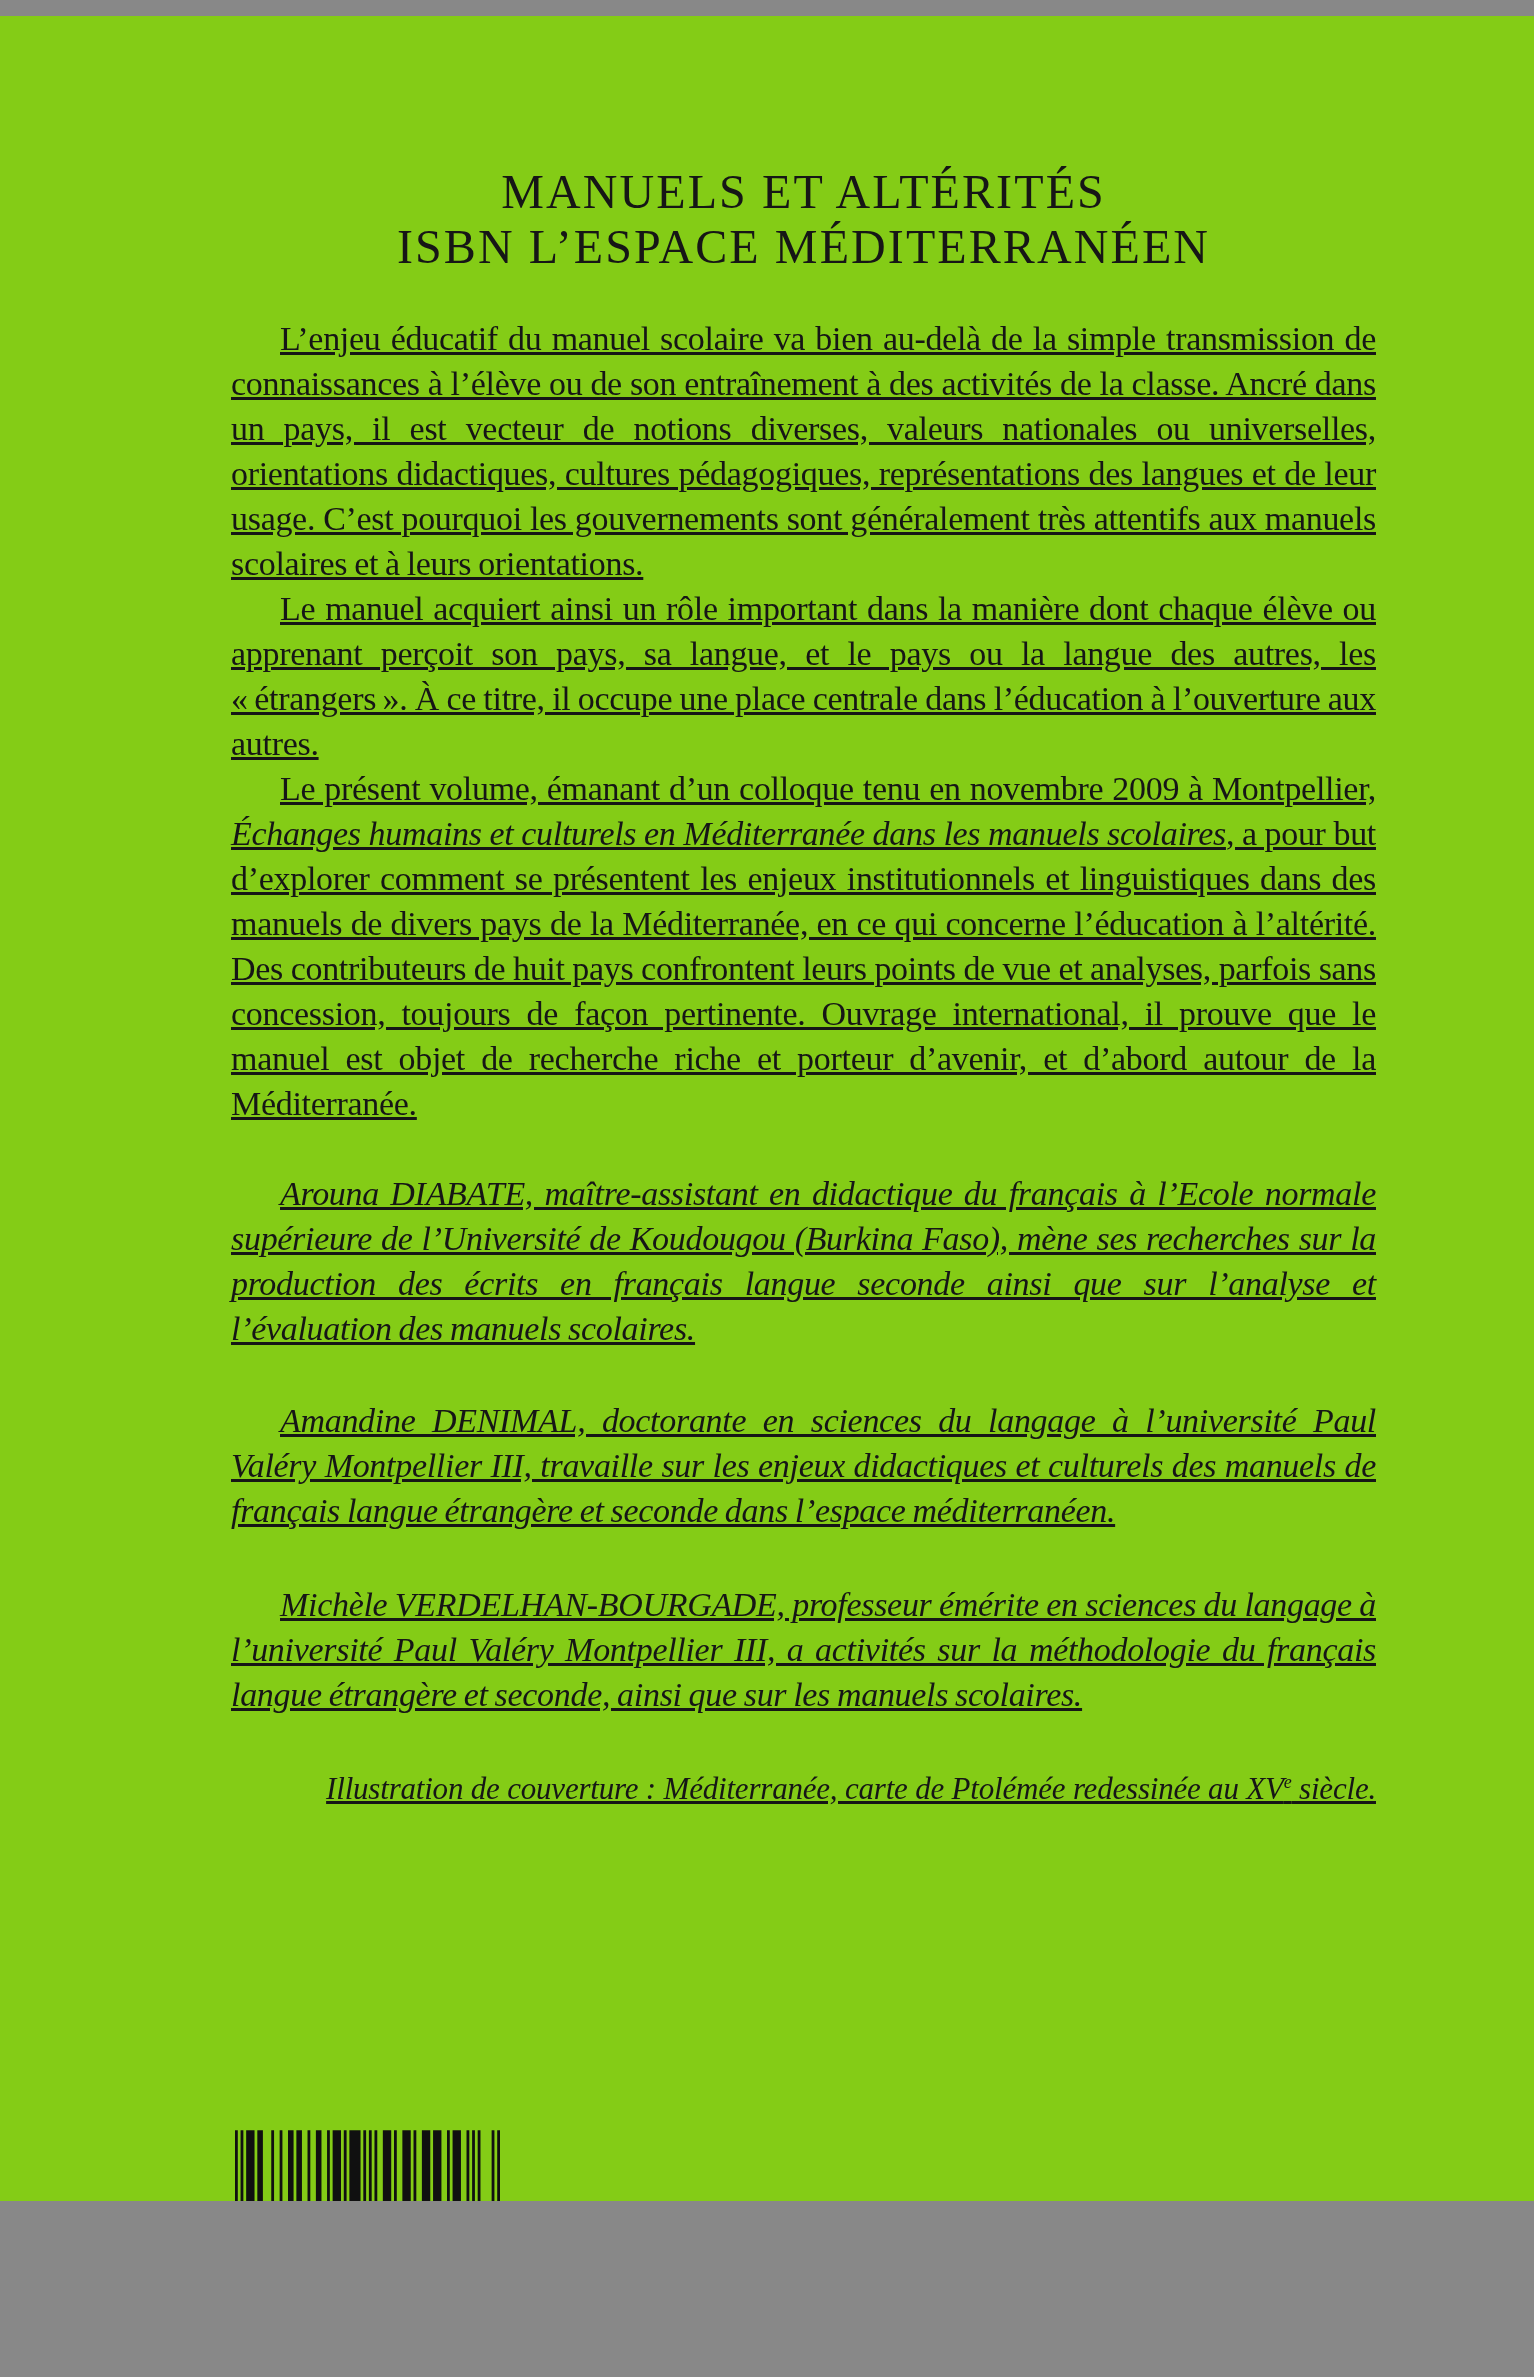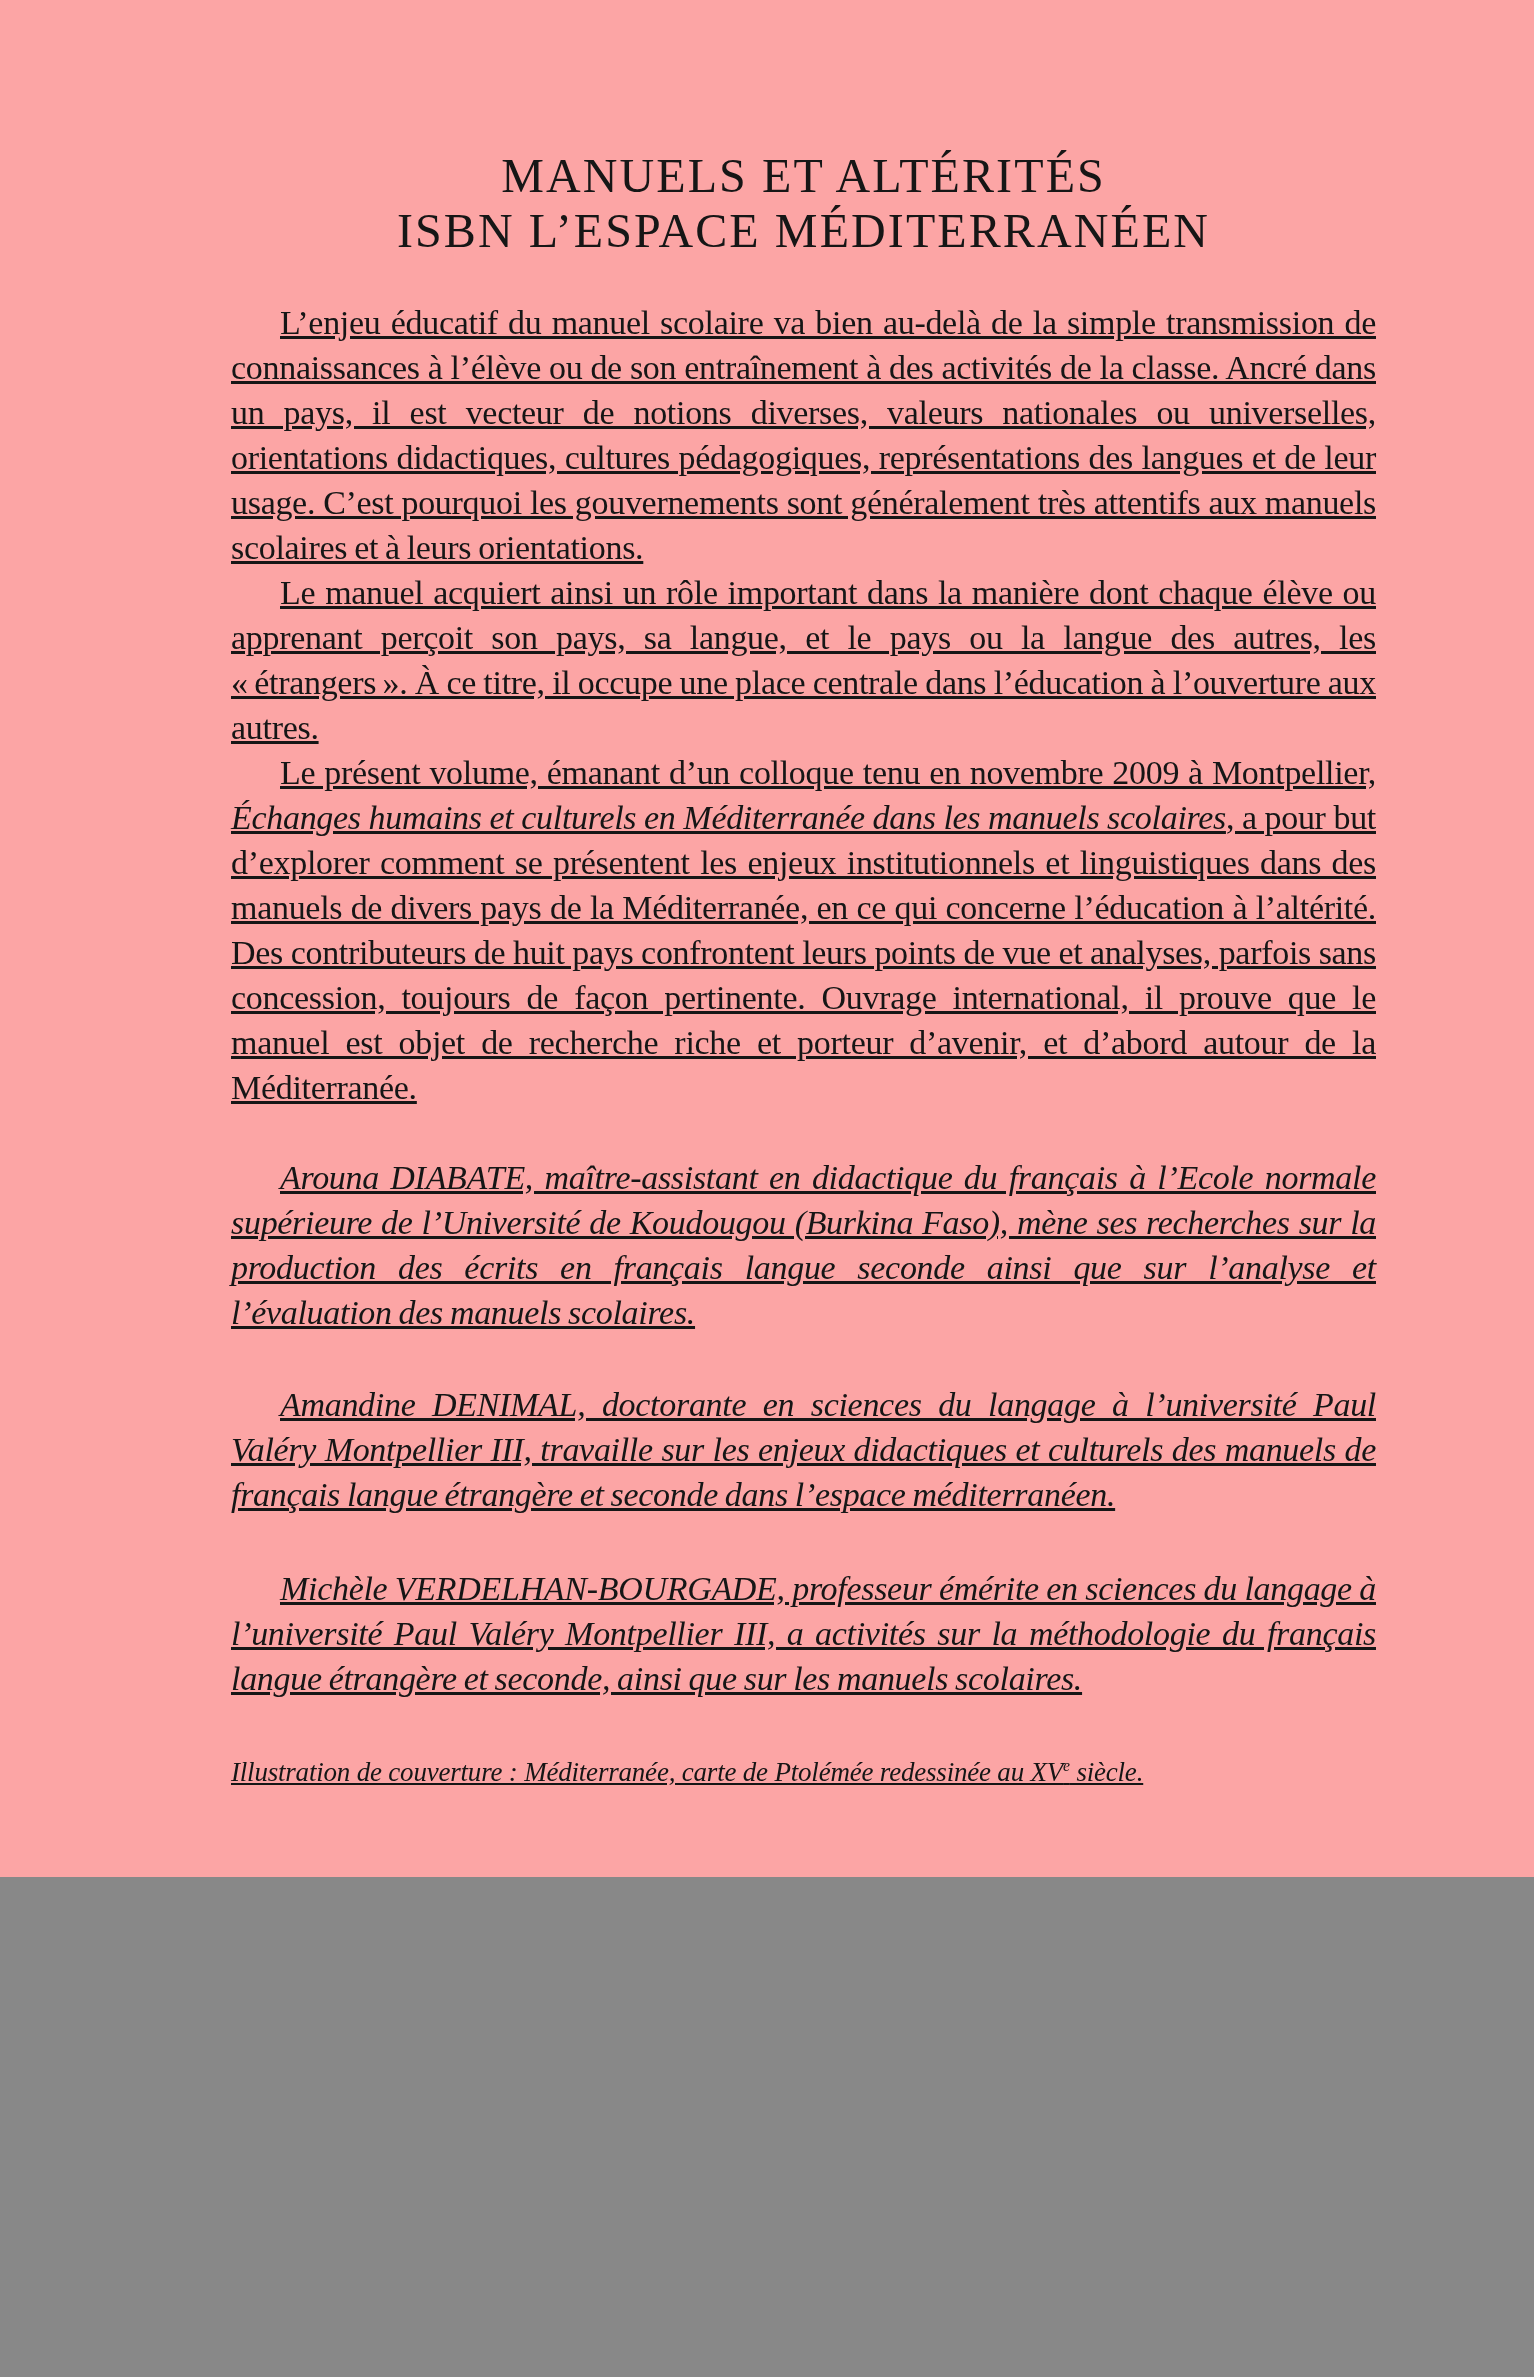--- a/index.html
+++ b/index.html
@@ -1,20 +1,20 @@
 <!DOCTYPE html>
 <html lang="fr" style="font-size:13.4px"><head>
 <meta charset="utf-8">
 <style>
   html,body{margin:0;padding:0;background:#888;}
   .page{
     position:relative;
-    width:1534px;height:1877px;
-    margin:0 auto;
-    background:#fca5a5;
+    width:1534px;height:2185px;
+    margin:16px auto;
+    background:#84cc16;
     color:#161616;
     font-family:"Liberation Serif","DejaVu Serif",serif;
     overflow:hidden;
   }
   .title{
     position:absolute;left:231px;top:148px;width:1145px;
     text-align:center;
     font-size:48px;line-height:55px;letter-spacing:2.1px;
     font-weight:400;
   }
@@ -27,22 +27,22 @@
   .column p{margin:0;text-indent:49px;}
   .it{font-style:italic;}
   .bio{font-style:italic;margin-top:47px !important;}
   .bio-2{margin-top:45px !important;}
   .bio-3{margin-top:49px !important;}
   .team{font-style:italic;margin-top:45px !important;}
   .caption{
     font-style:italic;
     margin-top:52px !important;
     text-indent:0 !important;
-    text-align:left;
-    font-size:27px;line-height:39px;
+    text-align:right;
+    font-size:31px;line-height:39px;
     letter-spacing:-0.2px;word-spacing:normal;
   }
   sup{font-size:0.58em;line-height:0;vertical-align:super;}
   
   .barcode{position:absolute;left:208px;top:2114px;width:295px;height:195px;}
   .barcode svg{position:absolute;left:27px;top:0;}
   .barcode svg rect{fill:#101010;}
   .digits{
     position:absolute;left:0;top:144px;width:295px;height:49px;
     font-family:"Liberation Sans","DejaVu Sans",sans-serif;

